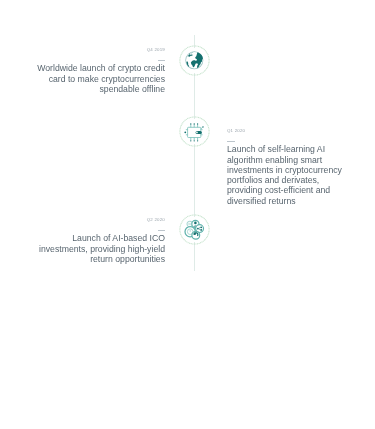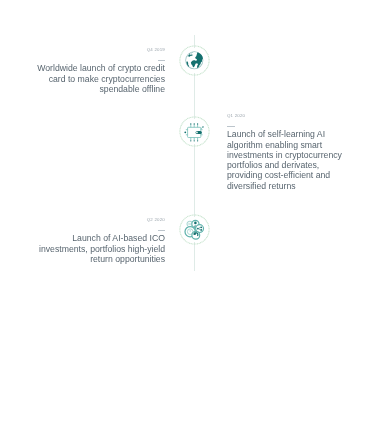--- a/index.html
+++ b/index.html
@@ -136,21 +136,21 @@
 <circle cx="10.2" cy="19.8" r="0.66"></circle>
 <circle cx="13.6" cy="19.8" r="0.66"></circle>
 <circle cx="1.3" cy="11.3" r="0.9"></circle>
 <circle cx="19.0" cy="5.9" r="0.72"></circle>
 <rect x="11.6" y="9.9" width="6.3" height="3.0" rx="1.5"></rect>
 <circle cx="12.95" cy="11.4" r="0.85" fill="#fff"></circle>
 </g>
     </svg>
   </div>
 
-  <div class="block right" style="left:227px; top:113px; width:125px">
+  <div class="block right" style="left:227px; top:128px; width:125px">
     <div class="event-date">Q1 2020</div>
     <div class="rule-wrap"><span class="event-rule"></span></div>
     <div class="event-text">Launch of self-learning AI algorithm enabling smart investments in cryptocurrency portfolios and derivates, providing cost-efficient and diversified returns</div>
   </div>
 
   <div class="node" style="top:214px">
     <svg class="node-ring" viewBox="0 0 31 31">
       <circle cx="15.5" cy="15.5" r="14.6" fill="none" stroke="#c6e3cd" stroke-width="1.05" stroke-dasharray="1.05 0.55"></circle>
     </svg>
     <div class="node-disc"></div>
@@ -175,15 +175,15 @@
 
 <circle cx="11.8" cy="16.2" r="3.9" fill="#fff" stroke="#5fb3ac" stroke-width="1.2"></circle>
 <path d="M10.1 15.7a1.9 1.9 0 113.35 1.2" fill="none" stroke="#14706e" stroke-width="1.25"></path>
 <circle cx="10.8" cy="14.8" r="1.2" fill="#14706e"></circle>
     </svg>
   </div>
 
   <div class="block left" style="left:35px; top:217px; width:130px">
     <div class="event-date">Q2 2020</div>
     <div class="rule-wrap"><span class="event-rule"></span></div>
-    <div class="event-text">Launch of AI-based ICO investments, portfolios high-yield return opportunities</div>
+    <div class="event-text">Launch of AI-based ICO investments, providing high-yield return opportunities</div>
   </div>
 </div>
 
 </body></html>

